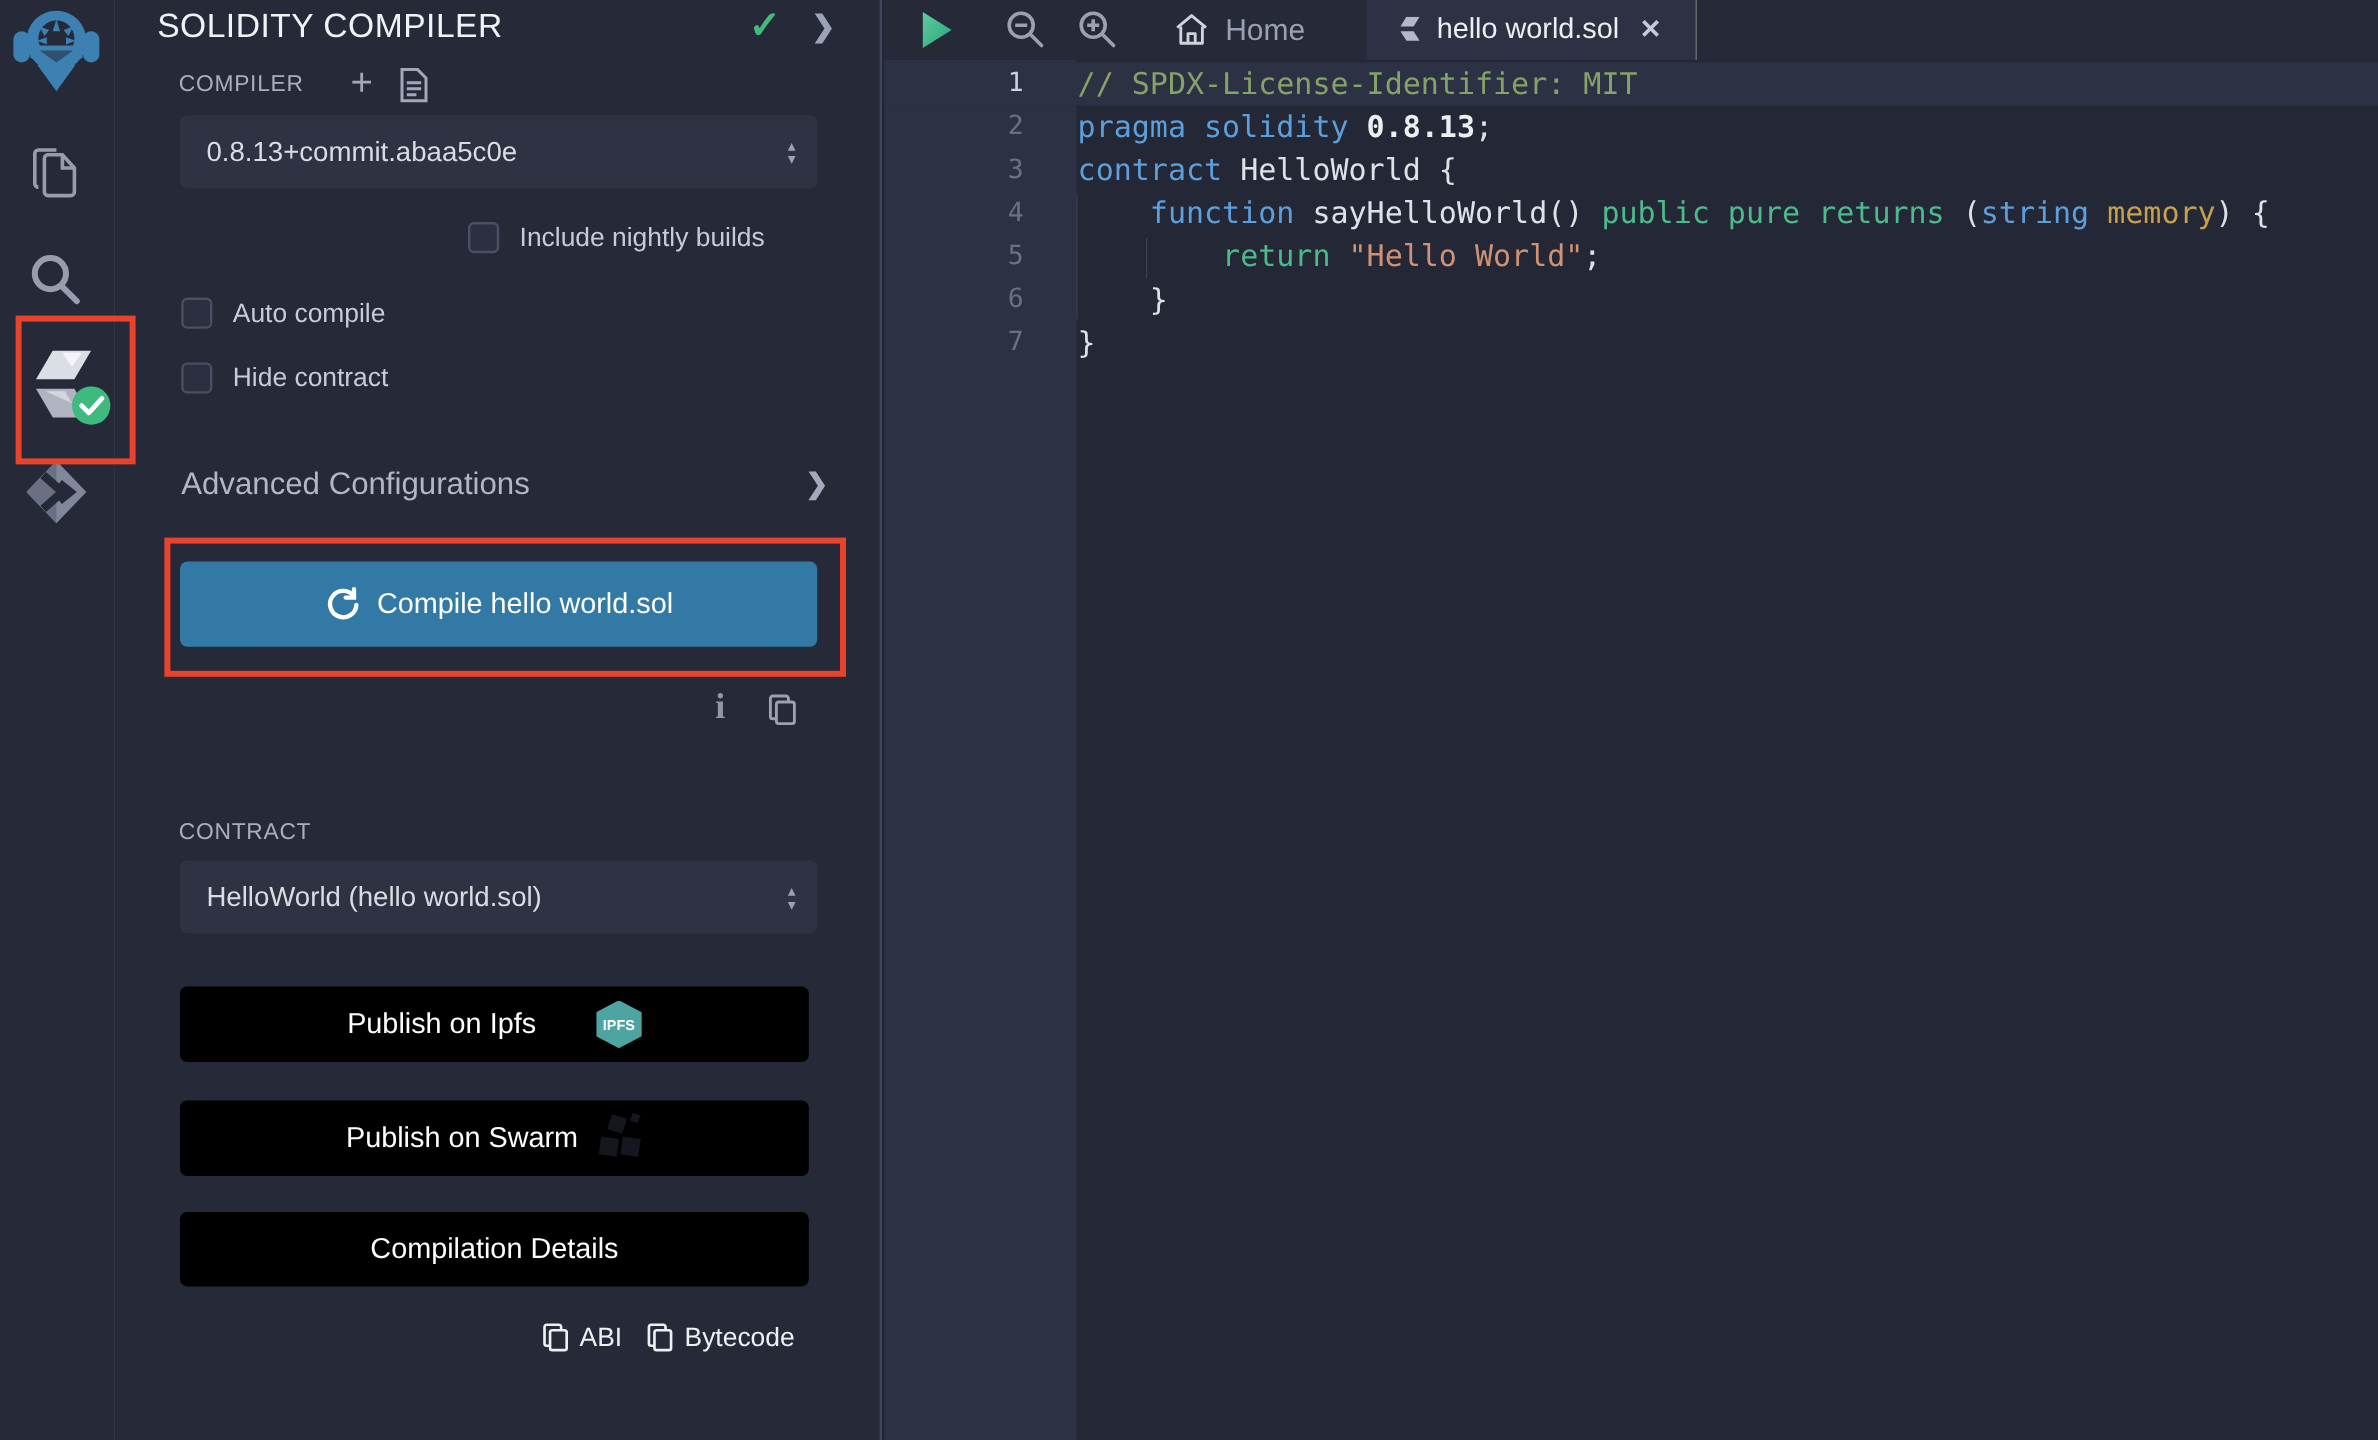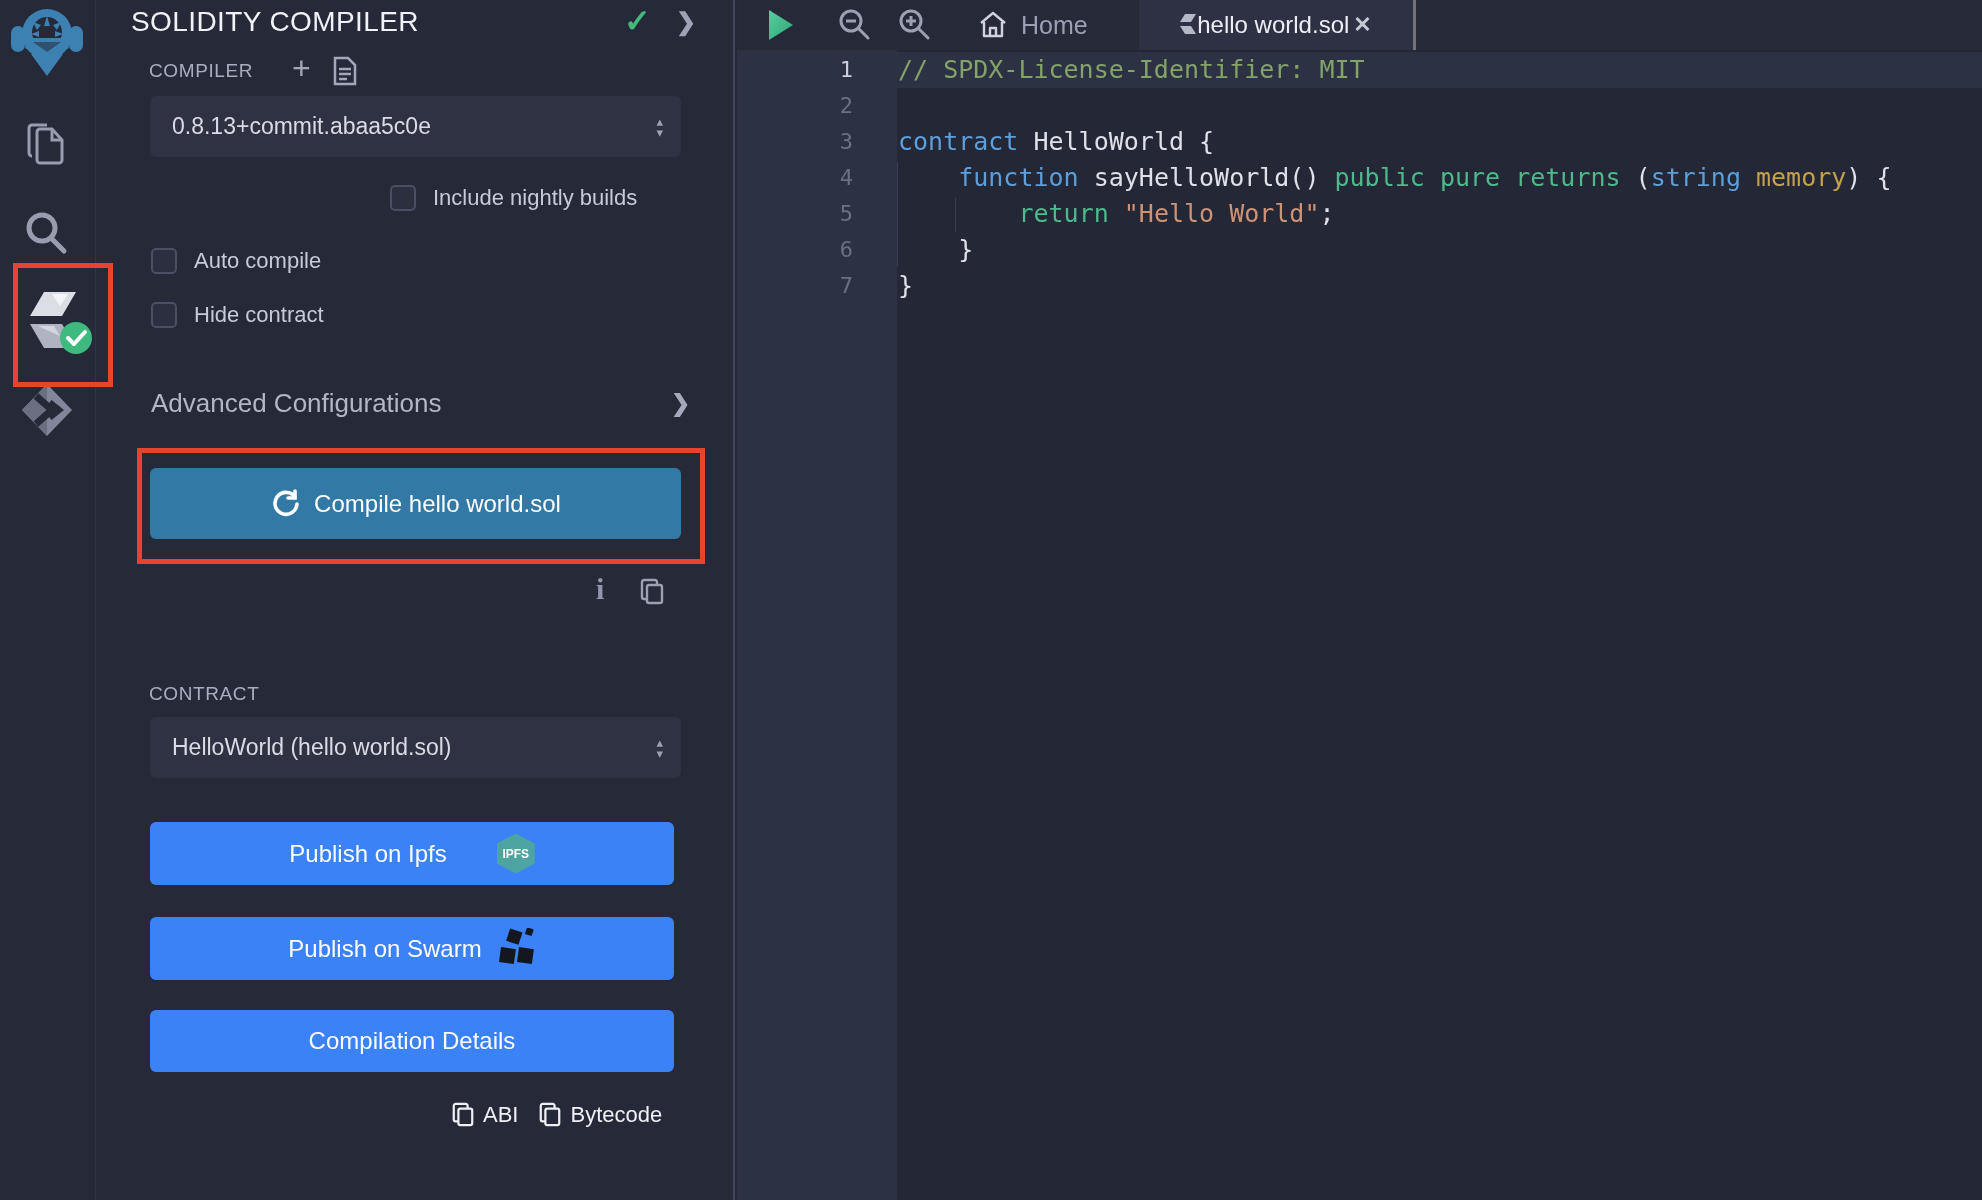--- a/index.html
+++ b/index.html
@@ -20,42 +20,42 @@
   .select .sel-text{margin-left:22px;font-size:23px;color:#dadce5;}
   .stepper{position:absolute;right:18px;top:50%;transform:translateY(-50%);display:flex;flex-direction:column;line-height:11px;color:#9ca0b2;font-size:13px;text-align:center;}
   .cbrow{position:absolute;display:flex;align-items:center;gap:17px;cursor:pointer;}
   .cbox{width:26px;height:26px;background:#2b2f40;border:2px solid #4a4f63;border-radius:5px;box-sizing:border-box;}
   .cblabel{font-size:22px;color:#c7cad8;}
   .adv{position:absolute;left:55px;top:388px;font-size:26px;color:#b2b6c5;cursor:pointer;}
   .adv-chev{position:absolute;left:575px;top:390px;font-size:23px;font-weight:bold;color:#a5a9bc;cursor:pointer;}
   .btn{position:absolute;left:54px;border-radius:6px;display:flex;align-items:center;justify-content:center;gap:14px;color:#fdfdfe;font-size:24px;cursor:pointer;box-sizing:border-box;}
   .btn-compile{top:468px;width:531px;height:71px;background:#327aa5;}
   .btn-run{top:565px;width:419px;height:63px;background:#6a6d7e;}
-  .btn-grey{width:524px;height:63px;background:#3b82f6;}
+  .btn-grey{width:524px;height:63px;background:#000000;}
   .btn-ipfs{top:822px;}
   .btn-swarm{top:917px;}
   .btn-details{top:1010px;height:62px;}
   .info-i{position:absolute;left:500px;top:572px;font-size:30px;font-weight:bold;color:#9296a8;font-family:"Liberation Serif",serif;cursor:pointer;}
   .copy-run{position:absolute;left:543px;top:578px;cursor:pointer;}
   .abirow{position:absolute;left:355px;top:1102px;display:flex;align-items:center;}
   .abirow .grp{display:flex;align-items:center;gap:8px;cursor:pointer;}
   .abirow .lbl{font-size:22px;color:#eef0f4;}
   .gap28{width:20px;}
   .ipfs-badge{width:38px;height:40px;background:#4da4a0;clip-path:polygon(50% 0,100% 25%,100% 75%,50% 100%,0 75%,0 25%);display:flex;align-items:center;justify-content:center;font-size:12px;font-weight:bold;color:#fff;margin-left:36px;}
   
   .redbox{position:absolute;border:5px solid #e8432d;z-index:50;pointer-events:none;}
   .rb1{left:13px;top:263px;width:90px;height:114px;}
   .rb2{left:41px;top:448px;width:558px;height:106px;}
   
   .editor{position:absolute;left:737px;top:0;right:0;bottom:0;background:#232736;}
   .toolbar{position:absolute;left:0;top:0;right:0;height:50px;background:#252938;}
   .tb-icon{position:absolute;cursor:pointer;}
   .hometab{position:absolute;left:233px;top:0;height:50px;display:flex;align-items:center;gap:13px;cursor:pointer;padding:0 8px;}
   .hometab .txt{font-size:25px;color:#9aa0b4;}
-  .filetab{position:absolute;left:402px;top:0;width:274px;height:50px;background:#2d3143;border-right:3px solid #737373;display:flex;align-items:center;justify-content:center;cursor:pointer;}
+  .filetab{position:absolute;left:402px;top:0;width:274px;height:50px;background:#2d3143;border-right:1px solid #737373;display:flex;align-items:center;justify-content:center;gap:13px;cursor:pointer;}
   .filetab .txt{font-size:24px;color:#edeef3;}
   .filetab .close{font-size:22px;font-weight:bold;color:#c6c9d6;margin-left:4px;cursor:pointer;}
   .codearea{position:absolute;left:0;top:50px;right:0;bottom:0;}
   .gutterbg{position:absolute;left:0;top:0;bottom:0;width:160px;background:#2d3144;}
   .lineband{position:absolute;left:0;right:0;top:2px;height:36px;background:#2d3144;}
   .lines{position:absolute;left:0;top:2px;right:0;}
   .cl{display:flex;height:36px;line-height:36px;}
   .cl .ln{width:160px;box-sizing:border-box;padding-right:44px;text-align:right;
           font-family:"DejaVu Sans Mono",monospace;font-size:22px;color:#6b7084;flex:none;}
   .cl.act .ln{color:#ccd0dc;}
@@ -284,20 +284,21 @@
       <div class="lineband"></div>
       <div class="iguide" style="left:160px;top:112px;height:104px;"></div>
       <div class="iguide" style="left:218px;top:148px;height:34px;"></div>
       <div class="lines">
           <div class="cl act">
             <span class="ln">1</span>
             <span class="lc"><span style="color: rgb(131, 163, 104);">// SPDX-License-Identifier: MIT</span></span>
           </div>
           <div class="cl">
             <span class="ln">2</span>
+            <span class="lc"><span style="color: rgb(93, 159, 218);">pragma solidity </span><span style="color: rgb(236, 238, 242); font-weight: bold;">0.8.13</span><span style="color: rgb(223, 225, 232);">;</span></span>
           </div>
           <div class="cl">
             <span class="ln">3</span>
             <span class="lc"><span style="color: rgb(93, 159, 218);">contract </span><span style="color: rgb(223, 225, 232);">HelloWorld {</span></span>
           </div>
           <div class="cl">
             <span class="ln">4</span>
             <span class="lc"><span style="color: rgb(223, 225, 232);">    </span><span style="color: rgb(93, 159, 218);">function</span><span style="color: rgb(223, 225, 232);"> sayHelloWorld() </span><span style="color: rgb(76, 186, 139);">public</span><span style="color: rgb(223, 225, 232);"> </span><span style="color: rgb(76, 186, 139);">pure</span><span style="color: rgb(223, 225, 232);"> </span><span style="color: rgb(76, 186, 139);">returns</span><span style="color: rgb(223, 225, 232);"> (</span><span style="color: rgb(93, 159, 218);">string</span><span style="color: rgb(223, 225, 232);"> </span><span style="color: rgb(197, 161, 77);">memory</span><span style="color: rgb(223, 225, 232);">) {</span></span>
           </div>
           <div class="cl">

